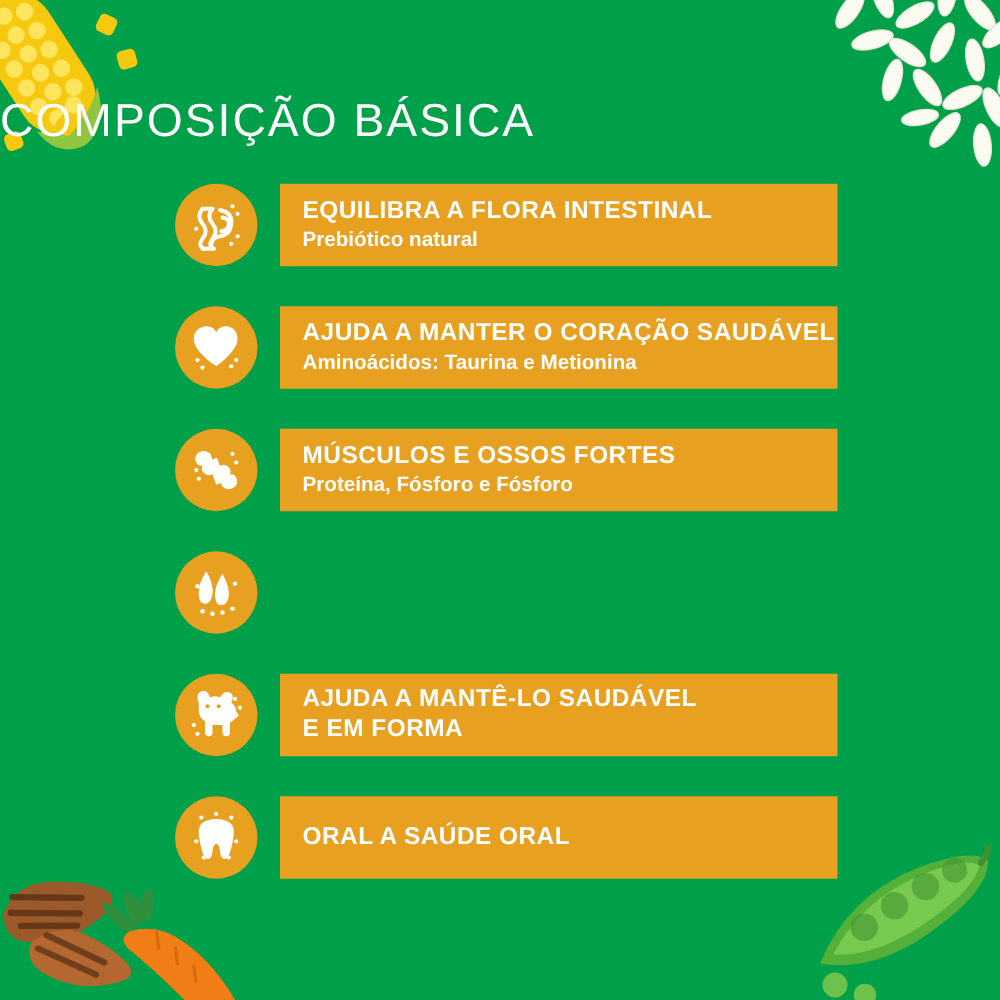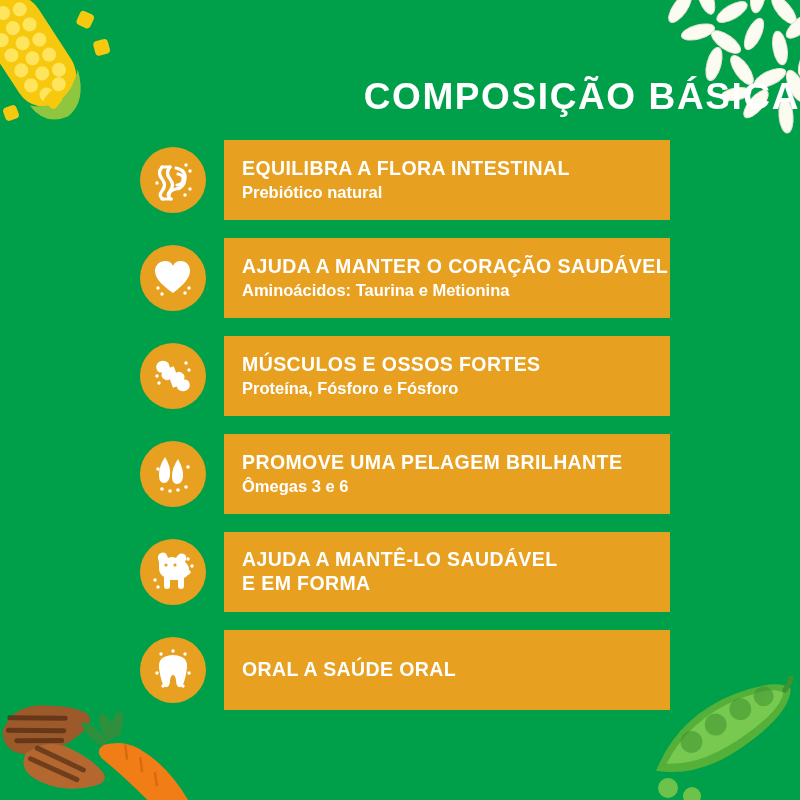--- a/index.html
+++ b/index.html
@@ -23,24 +23,24 @@
   #rice { top:-10px; right:-10px; width:170px; height:160px; }
   
   #meatcarrot { bottom:-10px; left:-10px; width:230px; height:120px; }
   
   #peas { bottom:-6px; right:-8px; width:160px; height:130px; }
 
   
   .title {
     position:absolute;
     top:76px; left:0; right:0;
-    text-align:right;
+    text-align:left;
     color:#ffffff;
     font-size:37px;
-    font-weight:bold;
+    font-weight:normal;
     letter-spacing:1.6px;
   }
 
   
   .list {
     position:absolute;
     top:142px;
     left:140px;
     width:530px;
   }
@@ -60,21 +60,21 @@
     display:flex;
     align-items:center;
     justify-content:center;
     margin-right:18px;
   }
   .badge svg { display:block; }
 
   .bar {
     flex:1 1 auto;
     background:#e8a020;
-    height:80px;
+    height:66px;
     padding:0 0 0 18px;
     display:flex;
     flex-direction:column;
     justify-content:center;
   }
   .bar .t1 {
     color:#ffffff;
     font-size:19.5px;
     font-weight:bold;
     letter-spacing:.4px;
@@ -276,24 +276,20 @@
         <g fill="#ffffff">
           <circle cx="10" cy="36" r="1.8"></circle>
             <circle cx="18" cy="38" r="1.8"></circle>
           <circle cx="26" cy="37" r="1.8"></circle>
             <circle cx="34" cy="34" r="1.8"></circle>
           <circle cx="36" cy="14" r="1.8"></circle>
             <circle cx="6" cy="16" r="1.8"></circle>
         </g>
       </svg>
     </div>
-    <div class="bar">
-      <div class="t1">PROMOVE UMA PELAGEM BRILHANTE</div>
-      <div class="t2">Ômegas 3 e 6</div>
-    </div>
   </div>
 
   <div class="row">
     <div class="badge">
       <svg width="44" height="44" viewBox="0 0 44 44">
         <g fill="#ffffff">
           <path d="M8 12 q-3 -7 2 -9 q5 -2 7 5 q4 -2 8 0 q3 -6 8 -4 q4 2 1 8 q4 3 4 8 q0 6 -5 8 l0 8 q0 3 -3 3 q-3 0 -3 -3 l0 -6 l-8 0 l0 6 q0 3 -3 3 q-3 0 -3 -3 l0 -9 q-5 -3 -5 -9 q0 -4 0 -6z"></path>
           <path d="M33 20 q5 -2 7 2 q-2 4 -7 3z"></path>
         </g>
         <g fill="#e8a020">

